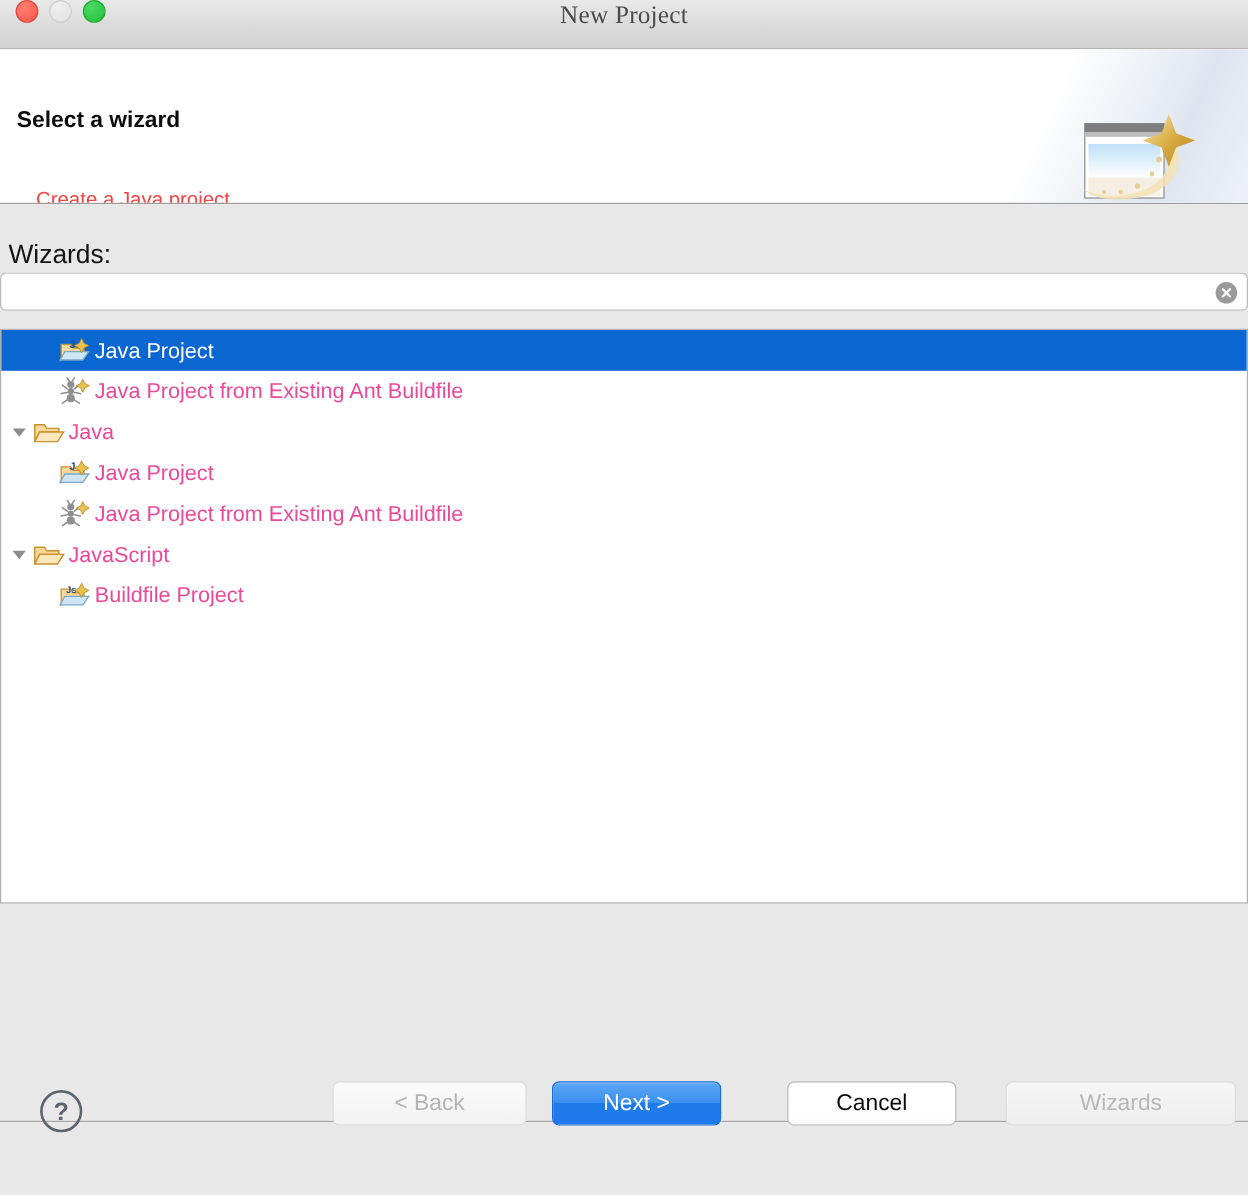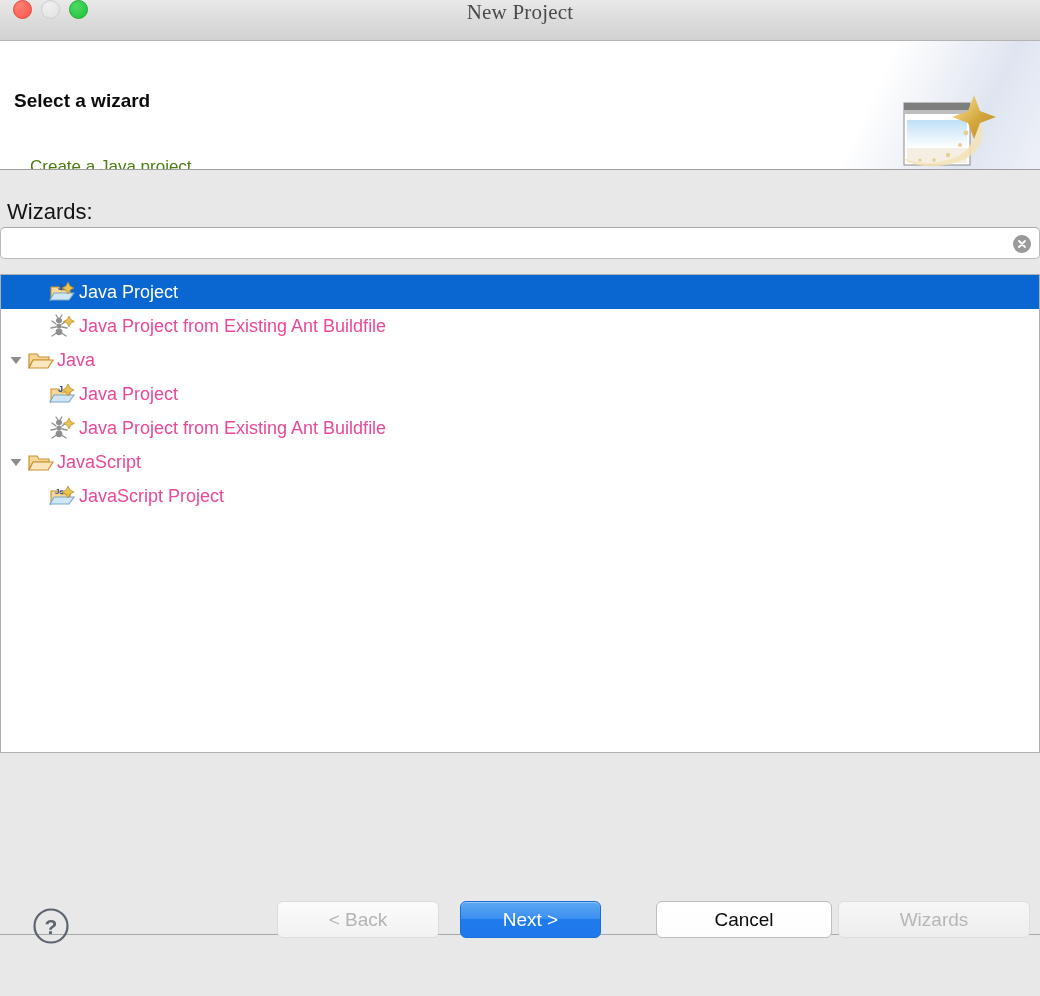--- a/index.html
+++ b/index.html
@@ -46,21 +46,21 @@
     position: absolute; right: 0; top: 0; width: 230px; height: 129px;
     background: linear-gradient(115deg, rgba(255,255,255,0) 30%, #dfe5f0 72%, #eef1f8 100%);
   }
   #header-title {
     position: absolute; left: 14px; top: 60px;
     transform: translateY(-50%);
     font-size: 19px; font-weight: bold; color: #0b0b0b;
   }
   #header-desc {
     position: absolute; left: 30px; top: 116px;
-    font-size: 17px; color: #4d7c0f;
+    font-size: 17px; color: #ef4444;
   }
   #banner-icon { position: absolute; right: 42px; top: 48px; width: 104px; height: 88px; }
 
   
   #body {
     flex: 1 1 auto; position: relative;
     background: #e8e8e8;
     padding: 0 18px;
   }
   #wizards-label-anchor { position: absolute; top: 29px; left: 7px; font-size: 22px; color: #131313; }
@@ -135,21 +135,21 @@
     background: linear-gradient(to bottom, #fbfbfb, #f2f2f2);
     border: 1px solid #dcdcdc; color: #b4b4b4;
   }
   #next-btn {
     left: 460px; width: 141px;
     background: linear-gradient(to bottom, #5ea8f4 0%, #3b8ff0 48%, #1f7ae9 50%, #1f79ee 100%);
     border: 1px solid #1a6ed4; color: #ffffff;
     box-shadow: inset 0 1px 0 rgba(255,255,255,.35);
   }
   #cancel-btn {
-    left: 656px; width: 176px;
+    left: 656px; width: 141px;
     background: linear-gradient(to bottom, #ffffff, #fdfdfd);
     border: 1px solid #bdbdbd; color: #0a0a0a;
   }
   #finish-btn {
     left: 838px; width: 192px;
     background: linear-gradient(to bottom, #f6f6f6, #eeeeee);
     border: 1px solid #dedede; color: #b7b7b7;
   }
 </style>
 </head>
@@ -325,21 +325,21 @@
         <div class="tree-row lvl1">
           <span class="twisty"></span>
           <span class="row-icon">
             <svg width="28" height="24" viewBox="0 0 28 24">
               <path d="M2 7 h8 l2 3 h9 v4 H6 L2 20 Z" fill="#f6d79a" stroke="#c9922f" stroke-width="1.1"></path>
               <path d="M5 13 h20 l-5 7 H1 Z" fill="#cfe6f6" stroke="#7aa8c6" stroke-width="1.1"></path>
               <text x="6" y="10" font-family="Liberation Sans, sans-serif" font-size="8" font-weight="bold" fill="#2b4f8c">Js</text>
               <path d="M19 2 L21 6 L25 8 L21 10 L19 14 L17 10 L13 8 L17 6 Z" fill="#e9c251" stroke="#b8892a" stroke-width=".7"></path>
             </svg>
           </span>
-          <span class="row-label">JavaScript Project</span>
+          <span class="row-label">Buildfile Project</span>
         </div>
       </div>
   </div>
 
   <div id="footer-sep"></div>
   <div id="footer">
 
     <div id="help-btn">
       <svg width="38" height="38" viewBox="0 0 38 38">
         <circle cx="19" cy="19" r="16.5" fill="none" stroke="#5c6470" stroke-width="2.2"></circle>

